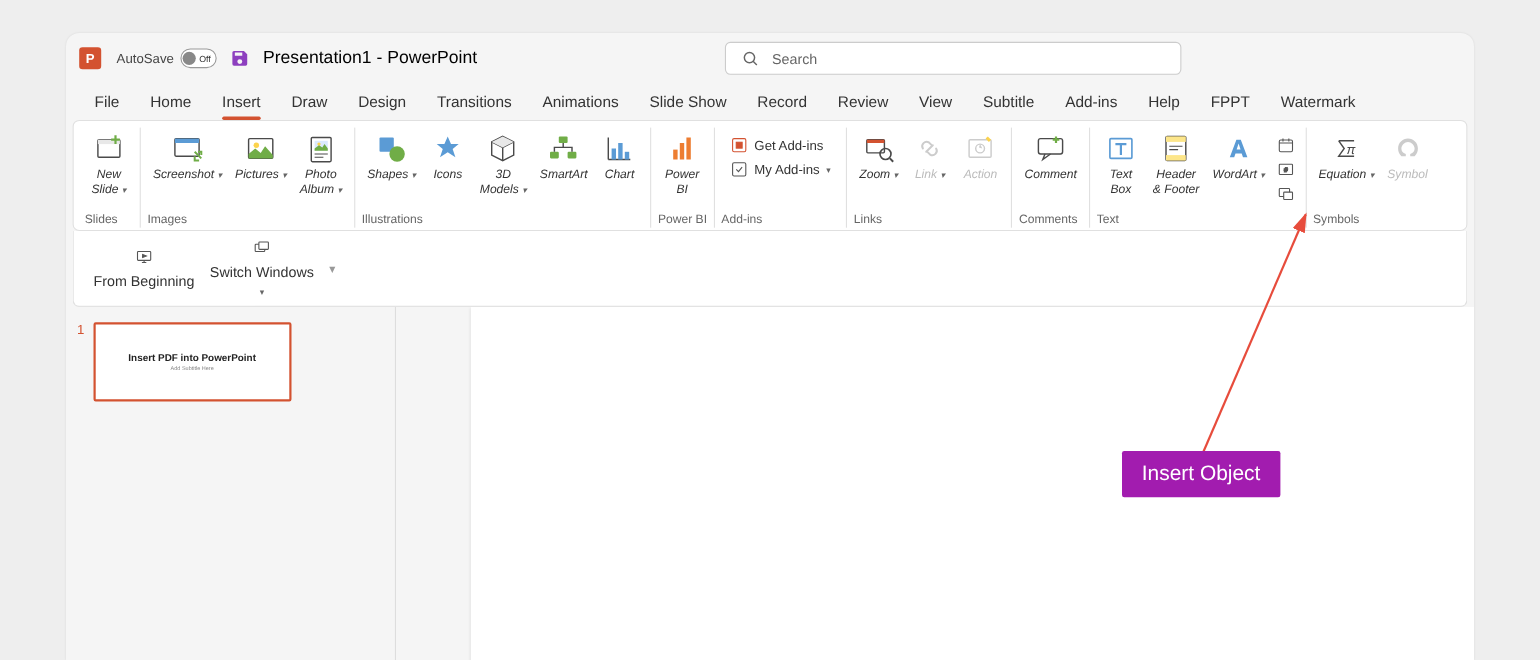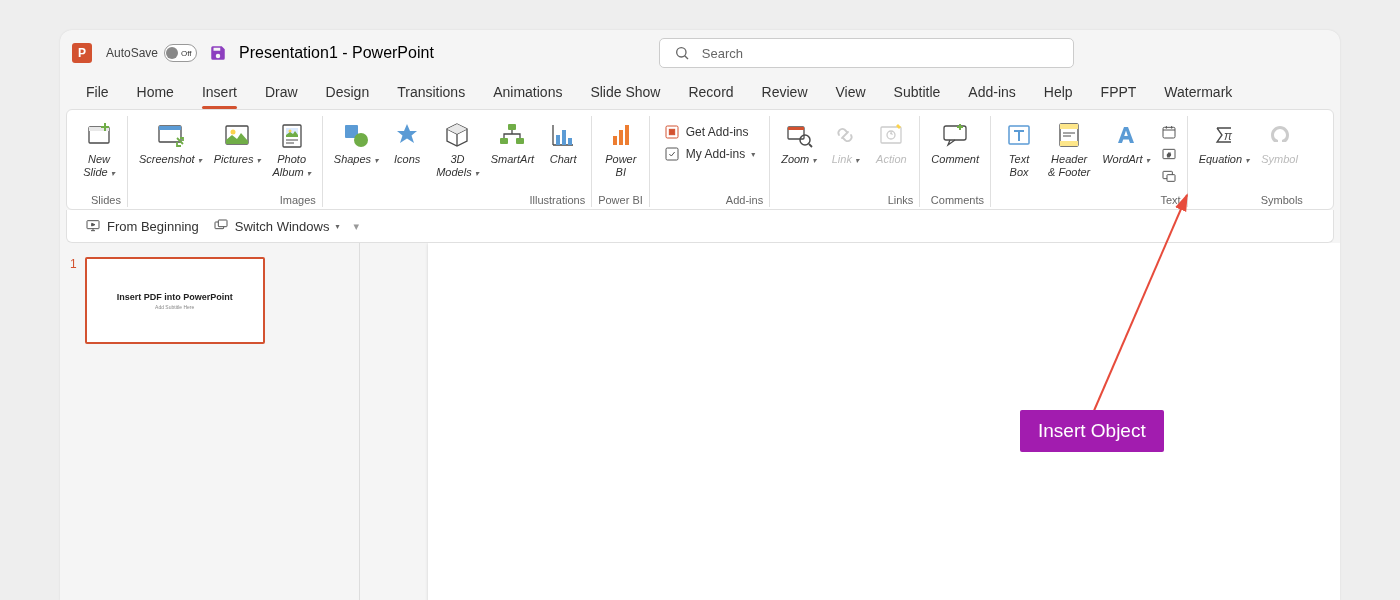--- a/index.html
+++ b/index.html
@@ -12,40 +12,40 @@
 .toggle-knob { width: 12px; height: 12px; border-radius: 50%; background: #888; }
 .toggle-label { font-size: 8px; color: #333; margin-left: 3px; }
 .save-ic { width: 18px; height: 18px; margin-right: 12px; color: #8d3fbf; }
 .doc-title { font-size: 16px; color: #000000; }
 .searchbar { margin-left: 225px; width: 415px; height: 30px; border: 1px solid #ccc; border-radius: 5px; background: #fff; display: flex; align-items: center; padding: 0 14px; gap: 12px; color: #666; font-size: 13px; }
 .tabs { display: flex; padding: 0 12px; gap: 0; border-bottom: 1px solid transparent; }
 .tab { padding: 8px 14px; font-size: 14px; color: #333; cursor: pointer; position: relative; }
 .tab.active { font-weight: 400; }
 .tab.active::after { content: ''; position: absolute; left: 14px; right: 14px; bottom: -1px; height: 3px; background: #d35230; border-radius: 2px; }
 .ribbon { background: #fff; border: 1px solid #e0e0e0; border-radius: 6px; margin: 0 6px; display: flex; padding: 6px 4px 2px; }
-.rgroup { display: flex; flex-direction: column; align-items: flex-end; border-right: 1px solid #e0e0e0; padding: 0 6px; }
+.rgroup { display: flex; flex-direction: column; align-items: flex-start; border-right: 1px solid #e0e0e0; padding: 0 6px; }
 .rgroup:last-child { border-right: none; }
 .rgroup-items { display: flex; align-items: flex-start; gap: 2px; min-height: 76px; }
 .rgroup-label { font-size: 11px; color: #666; padding: 2px 0 1px; }
 .rbtn { display: flex; flex-direction: column; align-items: center; justify-content: flex-start; padding: 2px 5px; cursor: pointer; border-radius: 3px; min-width: 44px; }
 .rbtn-icon { width: 34px; height: 34px; display: flex; align-items: center; justify-content: center; color: #4a4a4a; }
 .rbtn-label { font-size: 11px; color: #333; text-align: center; line-height: 1.2; margin-top: 1px; white-space: pre-line; font-style: italic; }
 .rbtn-dd { font-size: 8px; color: #666; }
 .addins-list { display: flex; flex-direction: column; gap: 2px; justify-content: center; padding: 6px 4px; }
 .addins-item { display: flex; align-items: center; gap: 6px; font-size: 12px; color: #333; padding: 2px 4px; cursor: pointer; }
 .mini-col { display: flex; flex-direction: column; gap: 2px; padding: 6px 2px; justify-content: flex-start; }
 .mini-btn { width: 20px; height: 20px; display: flex; align-items: center; justify-content: center; cursor: pointer; color: #555; }
 .disabled { color: #bbb !important; }
 .qat2 { display: flex; align-items: center; gap: 14px; padding: 8px 18px; background: #fff; border: 1px solid #e0e0e0; border-top: none; border-radius: 0 0 6px 6px; margin: 0 6px; font-size: 13px; color: #333; }
-.qat-item { display: flex; align-items: center; gap: 6px; cursor: pointer; }
+.qat-item { display: flex; align-items: center; gap: 6px; cursor: pointer; flex-direction: column; }
 .workspace { flex: 1; display: flex; overflow: hidden; }
 .thumbs { width: 300px; background: #f5f5f5; padding: 14px 10px; border-right: 1px solid #ddd; }
 .thumb-row { display: flex; gap: 8px; }
 .thumb-num { font-size: 12px; color: #d35230; }
-.thumb { width: 180px; height: 87px; background: #fff; border: 2px solid #d35230; border-radius: 2px; display: flex; flex-direction: column; align-items: center; justify-content: center; }
+.thumb { width: 180px; height: 72px; background: #fff; border: 2px solid #d35230; border-radius: 2px; display: flex; flex-direction: column; align-items: center; justify-content: center; }
 .thumb-title { font-size: 9px; font-weight: bold; font-family: 'Arial Narrow', Arial, sans-serif; color: #222; }
 .thumb-sub { font-size: 5px; color: #888; margin-top: 2px; }
 .canvas-area { flex: 1; padding: 0; overflow: hidden; background: #f5f5f5; }
 .slide { background: #fff; margin: 0 0 0 68px; width: 960px; height: 540px; position: relative; box-shadow: 0 1px 3px rgba(0,0,0,0.15); }
 .callout { position: absolute; background: #a21caf; color: #fff; padding: 10px 18px; font-size: 19px; border-radius: 2px; }
 .arrow-svg { position: absolute; pointer-events: none; }
 svg { display: block; }
 </style>
 </head>
 <body>

